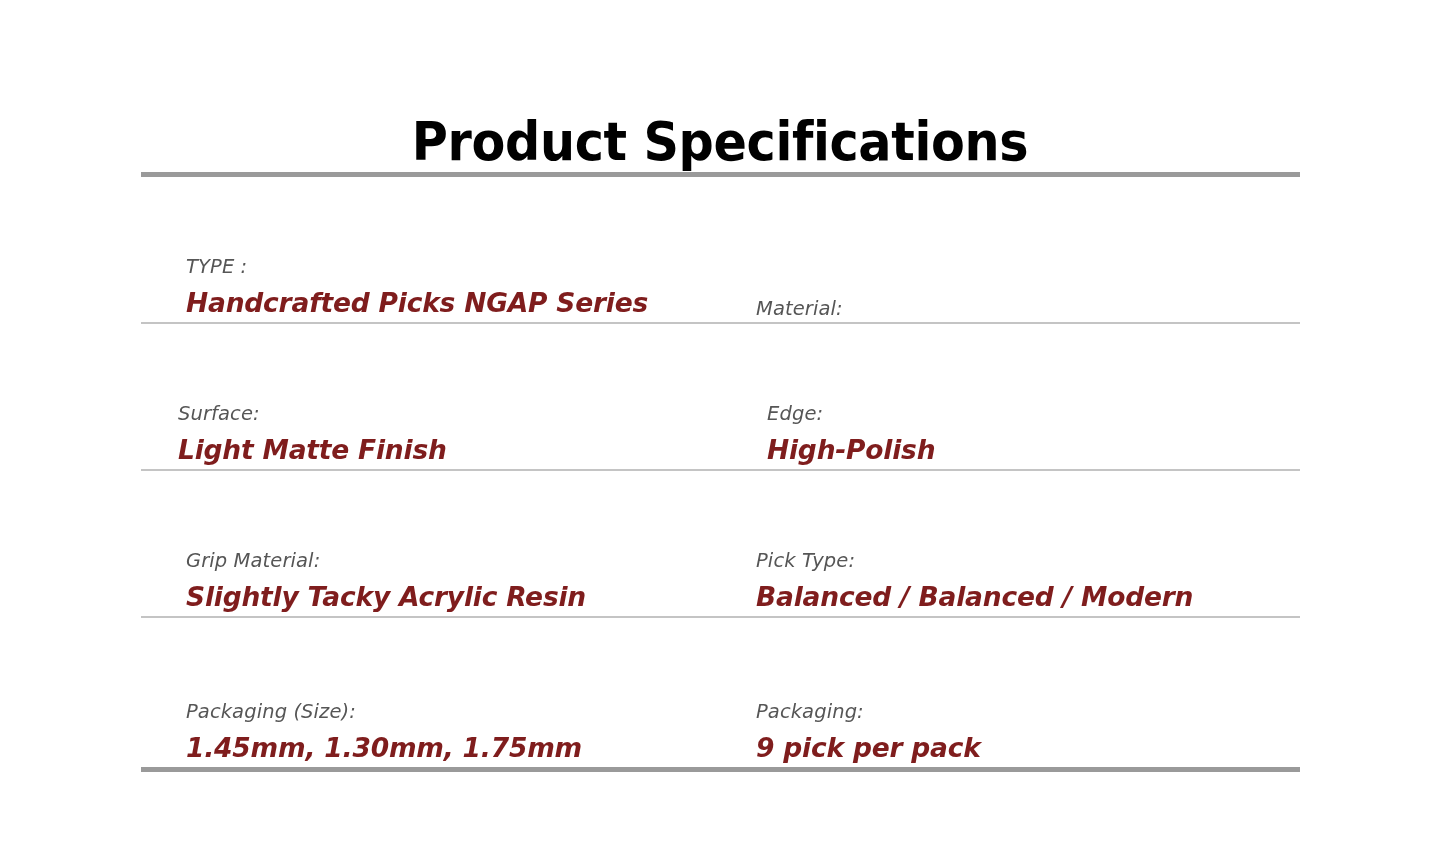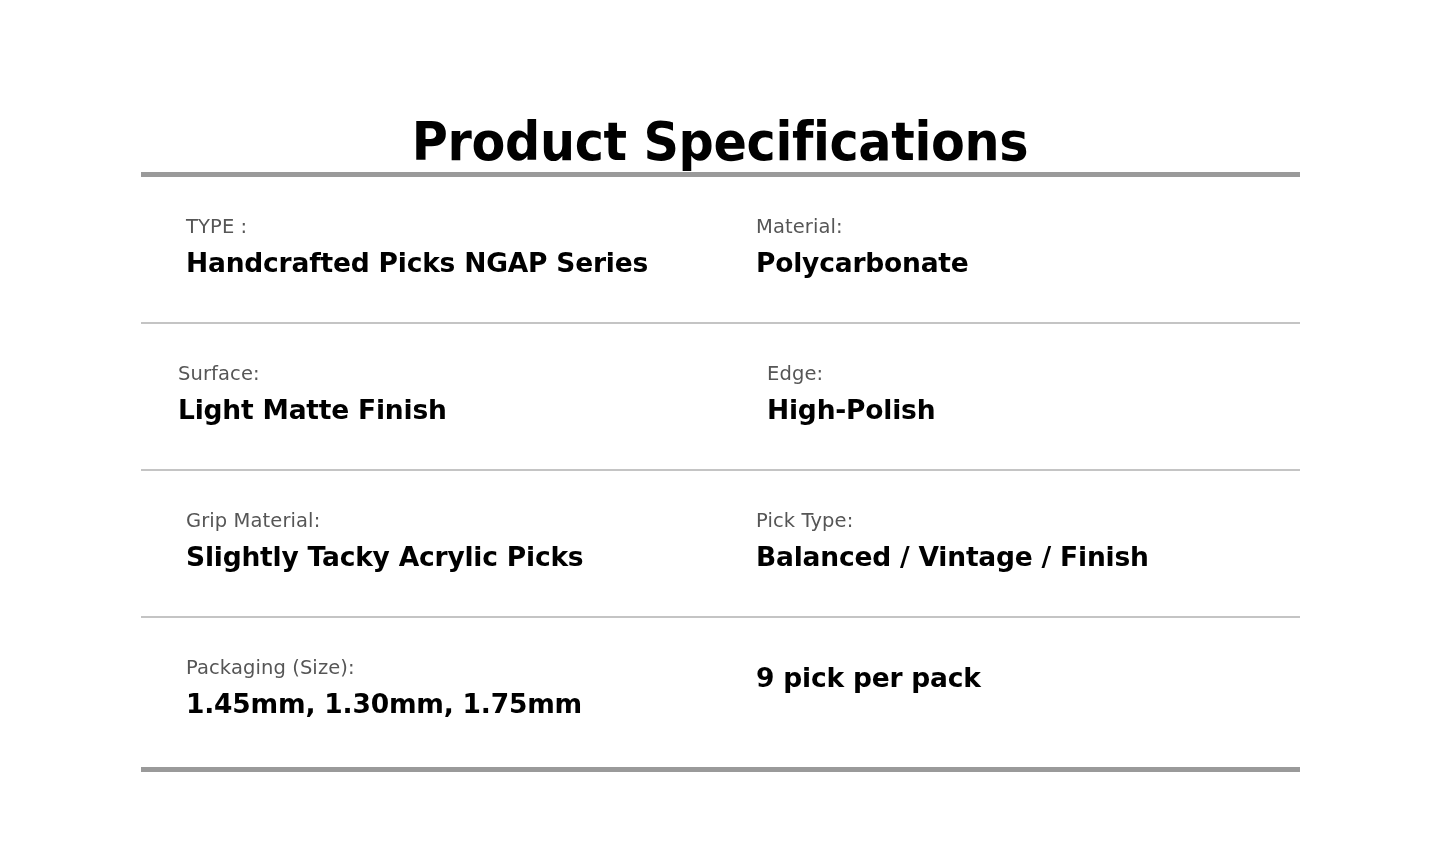--- a/index.html
+++ b/index.html
@@ -56,24 +56,25 @@
   }
   .rule-thin {
     height: 2px;
     background: #c4c4c4;
     width: 100%;
   }
 
   .spec-row {
     display: flex;
     flex-direction: row;
-    align-items: flex-start;
+    align-items: flex-end;
     height: 145px;
     box-sizing: border-box;
     padding-top: 37px;
+    font-style: italic;
   }
   .spec-row.row-last {
     height: 149px;
   }
 
   .spec-cell {
     box-sizing: border-box;
   }
   .cell-left {
     width: 578px;
@@ -92,21 +93,21 @@
     color: #565656;
     white-space: nowrap;
     letter-spacing: 0.1px;
   }
 
   .spec-value {
     font-family: "DejaVu Sans", "Liberation Sans", sans-serif;
     font-size: 26.5px;
     line-height: 38px;
     font-weight: 700;
-    color: #000000;
+    color: #7f1d1d;
     white-space: nowrap;
     letter-spacing: -0.2px;
     margin-top: 4px;
   }
 </style>
 </head>
 <body>
 
 <div class="page">
 
@@ -116,21 +117,20 @@
 
     <div class="rule-strong"></div>
 
     <div class="spec-row">
       <div class="spec-cell cell-left">
         <div class="spec-label">TYPE :</div>
         <div class="spec-value">Handcrafted Picks NGAP Series</div>
       </div>
       <div class="spec-cell cell-right">
         <div class="spec-label">Material:</div>
-        <div class="spec-value">Polycarbonate</div>
       </div>
     </div>
 
     <div class="rule-thin"></div>
 
     <div class="spec-row">
       <div class="spec-cell cell-right">
         <div class="spec-label">Surface:</div>
         <div class="spec-value">Light Matte Finish</div>
       </div>
@@ -138,36 +138,37 @@
         <div class="spec-label">Edge:</div>
         <div class="spec-value">High-Polish</div>
       </div>
     </div>
 
     <div class="rule-thin"></div>
 
     <div class="spec-row">
       <div class="spec-cell cell-left">
         <div class="spec-label">Grip Material:</div>
-        <div class="spec-value">Slightly Tacky Acrylic Picks</div>
+        <div class="spec-value">Slightly Tacky Acrylic Resin</div>
       </div>
       <div class="spec-cell cell-right">
         <div class="spec-label">Pick Type:</div>
-        <div class="spec-value">Balanced / Vintage / Finish</div>
+        <div class="spec-value">Balanced / Balanced / Modern</div>
       </div>
     </div>
 
     <div class="rule-thin"></div>
 
     <div class="spec-row row-last">
       <div class="spec-cell cell-left">
         <div class="spec-label">Packaging (Size):</div>
         <div class="spec-value">1.45mm, 1.30mm, 1.75mm</div>
       </div>
       <div class="spec-cell cell-right">
+        <div class="spec-label">Packaging:</div>
         <div class="spec-value">9 pick per pack</div>
       </div>
     </div>
 
     <div class="rule-strong"></div>
 
   </div>
 </div>
 
 </body></html>

